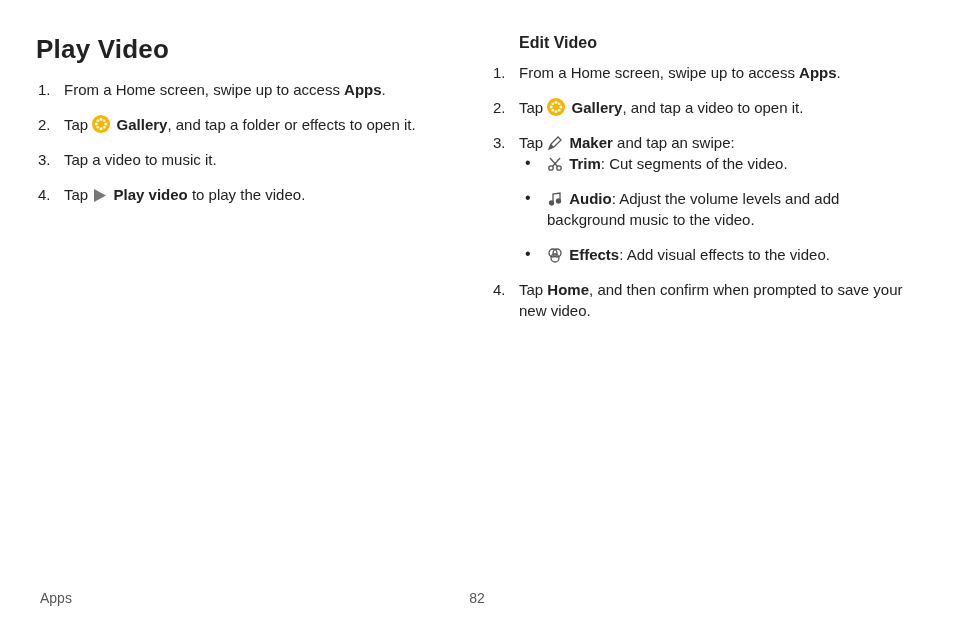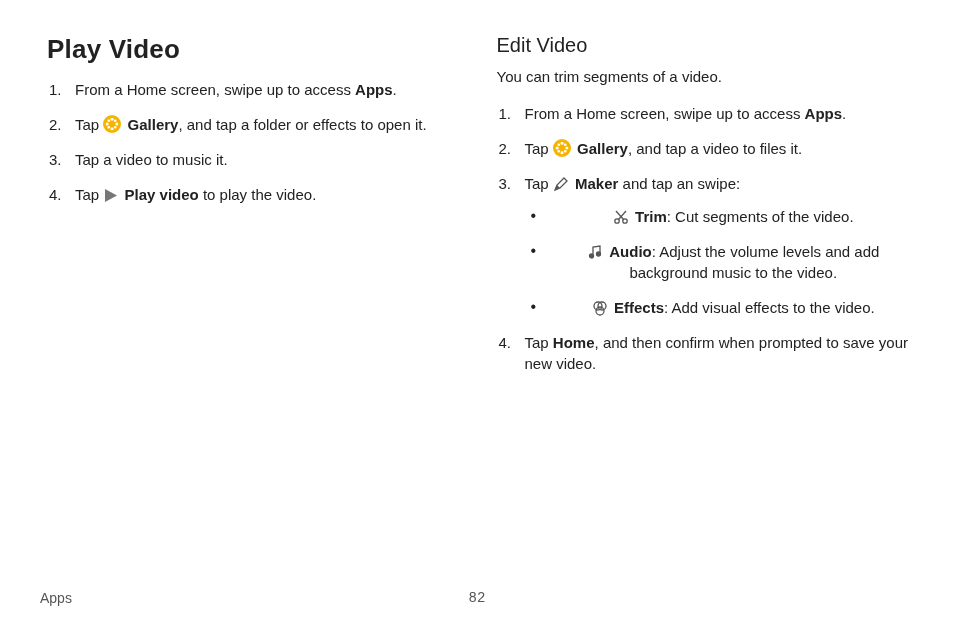--- a/index.html
+++ b/index.html
@@ -6,37 +6,38 @@
   body {
     width: 954px;
     height: 636px;
     font-family: Arial, Helvetica, sans-serif;
     color: #222;
     position: relative;
     background: #fff;
   }
   .page {
     display: flex;
-    padding: 34px 40px 0 47px;
+    padding: 34px 40px 0 36px;
     gap: 32px;
   }
   .col {
     flex: 1;
     min-width: 0;
   }
   h1 {
     font-size: 26px;
     font-weight: 700;
     margin-bottom: 14px;
     letter-spacing: 0.2px;
   }
   h2 {
-    font-size: 20px;
-    font-weight: 400;
+    font-size: 16px;
+    font-weight: 700;
     margin-bottom: 10px;
+    margin-left: 28px;
   }
   p.lead {
     font-size: 15px;
     margin-bottom: 16px;
     line-height: 1.35;
   }
   ol {
     list-style: none;
     counter-reset: step;
     font-size: 15px;
@@ -49,22 +50,20 @@
     margin-bottom: 14px;
   }
   ol > li::before {
     content: counter(step) ".";
     position: absolute;
     left: 2px;
     top: 0;
   }
   ul.bullets {
     list-style: none;
-    margin-top: 12px;
-    text-align: center;
   }
   ul.bullets > li {
     position: relative;
     padding-left: 28px;
     margin-bottom: 14px;
     line-height: 1.4;
   }
   ul.bullets > li::before {
     content: "\2022";
     position: absolute;
@@ -84,21 +83,20 @@
     bottom: 30px;
     left: 40px;
     right: 40px;
     font-size: 14px;
     color: #555;
   }
   .footer-center {
     position: absolute;
     left: 50%;
     transform: translateX(-50%);
-    font-family: Liberation Mono, monospace;
   }
 </style>
 </head>
 <body>
 
 <div class="page">
 
   <div class="col">
     <h1>Play Video</h1>
     <ol>
@@ -126,39 +124,38 @@
       <li>
         <span>Tap </span><span class="icon"><svg width="15" height="15" viewBox="0 0 15 15">
               <polygon points="2,1 14,7.5 2,14" fill="#777"></polygon>
             </svg></span> <span class="b">Play video</span><span> to play the video.</span>
       </li>
     </ol>
   </div>
 
   <div class="col">
     <h2>Edit Video</h2>
-    <p class="lead">You can trim segments of a video.</p>
     <ol>
       <li>
         <span>From a Home screen, swipe up to access </span><span class="b">Apps</span><span>.</span>
       </li>
       <li>
         <span>Tap </span><span class="icon"><svg width="18" height="18" viewBox="0 0 18 18">
               <circle cx="9" cy="9" r="9" fill="#f6b400"></circle>
               <g fill="#fff">
                 <circle cx="9" cy="4.2" r="1.5"></circle>
                 <circle cx="9" cy="13.8" r="1.5"></circle>
                 <circle cx="4.2" cy="9" r="1.5"></circle>
                 <circle cx="13.8" cy="9" r="1.5"></circle>
                 <circle cx="5.8" cy="5.8" r="1.3"></circle>
                 <circle cx="12.2" cy="5.8" r="1.3"></circle>
                 <circle cx="5.8" cy="12.2" r="1.3"></circle>
                 <circle cx="12.2" cy="12.2" r="1.3"></circle>
               </g>
-            </svg></span> <span class="b">Gallery</span><span>, and tap a video to files it.</span>
+            </svg></span> <span class="b">Gallery</span><span>, and tap a video to open it.</span>
       </li>
       <li>
         <span>Tap </span><span class="icon"><svg width="16" height="16" viewBox="0 0 16 16">
               <path d="M2 14 L4 9 L11 2 L14 5 L7 12 Z" fill="none" stroke="#555" stroke-width="1.3"></path>
               <path d="M2 14 L4 9 L7 12 Z" fill="#555"></path>
             </svg></span> <span class="b">Maker</span><span> and tap an swipe:</span>
         <ul class="bullets">
           <li>
             <span class="icon"><svg width="16" height="16" viewBox="0 0 16 16" stroke="#555" fill="none" stroke-width="1.3">
                   <circle cx="4" cy="12" r="2.2"></circle>

